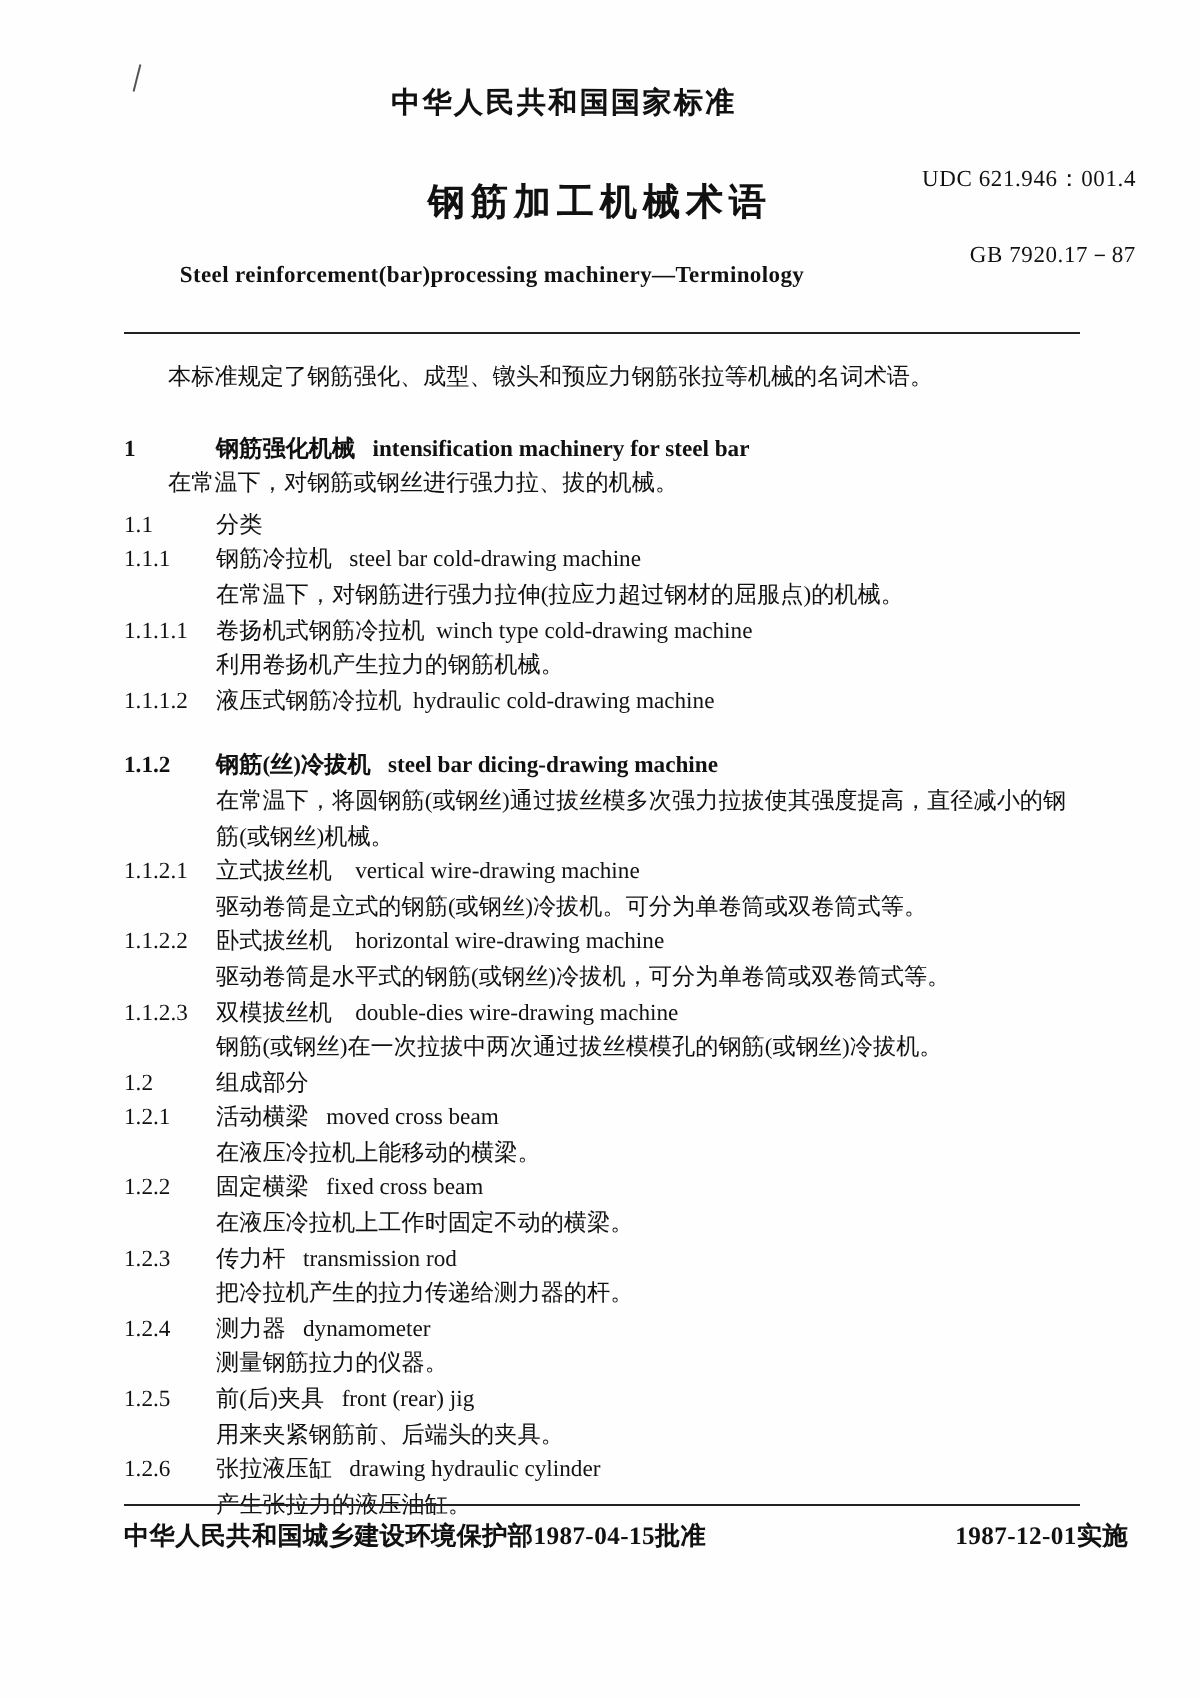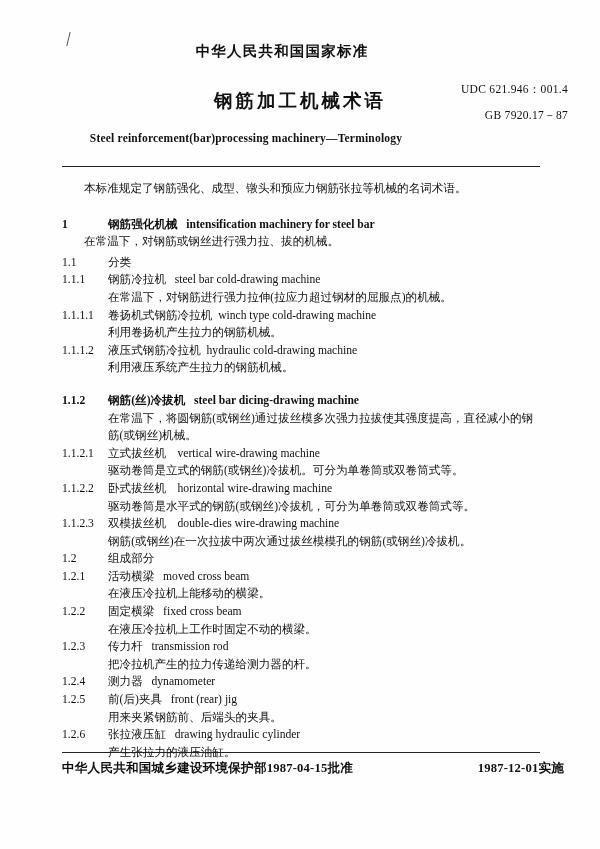--- a/index.html
+++ b/index.html
@@ -70,21 +70,21 @@
     right: 32px;
     top: 82px;
     font-size: 11.5px;
     color: #111;
     letter-spacing: 0.3px;
     font-family: "Liberation Serif", serif;
   }
   .gbno {
     position: absolute;
     right: 32px;
-    top: 108px;
+    top: 120px;
     font-size: 11.5px;
     color: #111;
     letter-spacing: 0.3px;
     font-family: "Liberation Serif", serif;
   }
   .rule {
     position: absolute;
     left: 62px;
     width: 478px;
     height: 1px;
@@ -172,21 +172,20 @@
 
     <div class="line"><span class="num">1.1</span><span>分类</span></div>
 
     <div class="line"><span class="num">1.1.1</span><span>钢筋冷拉机</span><span class="en">&nbsp;&nbsp;&nbsp;</span><span class="en">steel bar cold-drawing machine</span></div>
     <div class="line indent2">在常温下，对钢筋进行强力拉伸(拉应力超过钢材的屈服点)的机械。</div>
 
     <div class="line"><span class="num">1.1.1.1</span><span>卷扬机式钢筋冷拉机</span><span class="en">&nbsp;&nbsp;</span><span class="en">winch type cold-drawing machine</span></div>
     <div class="line indent2">利用卷扬机产生拉力的钢筋机械。</div>
 
     <div class="line"><span class="num">1.1.1.2</span><span>液压式钢筋冷拉机</span><span class="en">&nbsp;&nbsp;</span><span class="en">hydraulic cold-drawing machine</span></div>
-    <div class="line indent2">利用液压系统产生拉力的钢筋机械。</div>
 
     <div class="line b"><span class="num">1.1.2</span><span>钢筋(丝)冷拔机</span><span class="en">&nbsp;&nbsp;&nbsp;</span><span class="en">steel bar dicing-drawing machine</span></div>
     <div class="line indent2 wrap">在常温下，将圆钢筋(或钢丝)通过拔丝模多次强力拉拔使其强度提高，直径减小的钢筋(或钢丝)机械。</div>
 
     <div class="line"><span class="num">1.1.2.1</span><span>立式拔丝机</span><span class="en">&nbsp;&nbsp;&nbsp;&nbsp;</span><span class="en">vertical wire-drawing machine</span></div>
     <div class="line indent2">驱动卷筒是立式的钢筋(或钢丝)冷拔机。可分为单卷筒或双卷筒式等。</div>
 
     <div class="line"><span class="num">1.1.2.2</span><span>卧式拔丝机</span><span class="en">&nbsp;&nbsp;&nbsp;&nbsp;</span><span class="en">horizontal wire-drawing machine</span></div>
     <div class="line indent2">驱动卷筒是水平式的钢筋(或钢丝)冷拔机，可分为单卷筒或双卷筒式等。</div>
 
@@ -198,20 +197,21 @@
     <div class="line"><span class="num">1.2.1</span><span>活动横梁</span><span class="en">&nbsp;&nbsp;&nbsp;</span><span class="en">moved cross beam</span></div>
     <div class="line indent2">在液压冷拉机上能移动的横梁。</div>
 
     <div class="line"><span class="num">1.2.2</span><span>固定横梁</span><span class="en">&nbsp;&nbsp;&nbsp;</span><span class="en">fixed cross beam</span></div>
     <div class="line indent2">在液压冷拉机上工作时固定不动的横梁。</div>
 
     <div class="line"><span class="num">1.2.3</span><span>传力杆</span><span class="en">&nbsp;&nbsp;&nbsp;</span><span class="en">transmission rod</span></div>
     <div class="line indent2">把冷拉机产生的拉力传递给测力器的杆。</div>
 
     <div class="line"><span class="num">1.2.4</span><span>测力器</span><span class="en">&nbsp;&nbsp;&nbsp;</span><span class="en">dynamometer</span></div>
+    <div class="line indent2">测量钢筋拉力的仪器。</div>
 
     <div class="line"><span class="num">1.2.5</span><span>前(后)夹具</span><span class="en">&nbsp;&nbsp;&nbsp;</span><span class="en">front (rear) jig</span></div>
     <div class="line indent2">用来夹紧钢筋前、后端头的夹具。</div>
 
     <div class="line"><span class="num">1.2.6</span><span>张拉液压缸</span><span class="en">&nbsp;&nbsp;&nbsp;</span><span class="en">drawing hydraulic cylinder</span></div>
     <div class="line indent2">产生张拉力的液压油缸。</div>
 
   </div>
 
   <div class="rule rule-bottom"></div>

